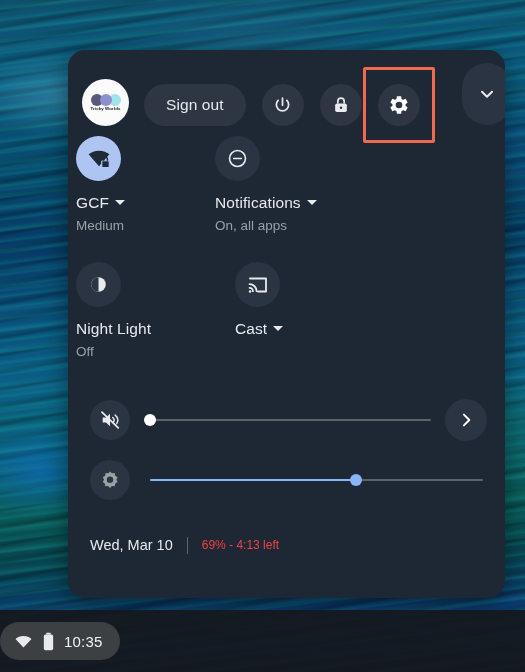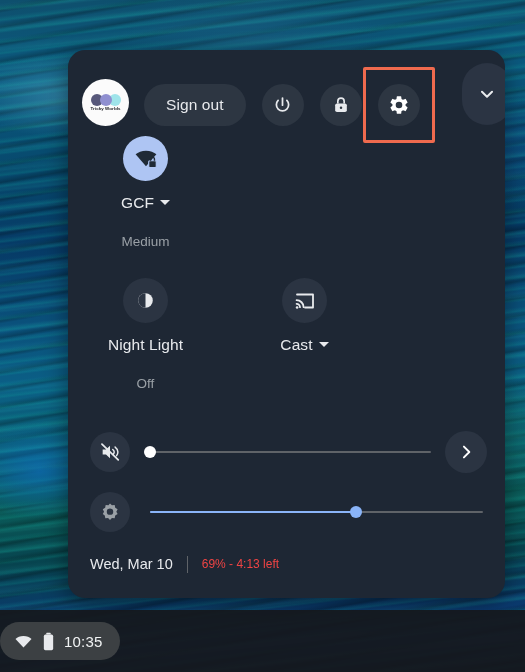--- a/index.html
+++ b/index.html
@@ -203,21 +203,21 @@
 
   
   .tile-row {
     display: flex;
     padding-left: 8px;
   }
   .tile {
     width: 139px;
     display: flex;
     flex-direction: column;
-    align-items: center;
+    align-items: flex-start;
     cursor: pointer;
     padding-top: 10px;
   }
   .tile-icon {
     width: 45px; height: 45px;
     border-radius: 50%;
     background: #2b3442;
     display: flex;
     align-items: center;
     justify-content: center;
@@ -227,21 +227,21 @@
   .tile-label {
     display: flex;
     align-items: center;
     gap: 6px;
     color: #e8eaed;
     font-size: 15.5px;
     letter-spacing: .1px;
     line-height: 1;
   }
   .tile-sub {
-    margin-top: 24px;
+    margin-top: 8px;
     color: #9aa0a6;
     font-size: 13.5px;
     line-height: 1;
   }
   .caret {
     width: 0; height: 0;
     border-left: 5px solid transparent;
     border-right: 5px solid transparent;
     border-top: 5px solid #e8eaed;
     display: inline-block;
@@ -310,21 +310,21 @@
     flex: 0 0 auto;
   }
 
   .brightness-row .slider-track-wrap { margin-right: 22px; }
 
   
   #tray-footer {
     display: flex;
     align-items: center;
     padding-left: 22px;
-    margin-top: 9px;
+    margin-top: 22px;
     height: 30px;
     gap: 14px;
   }
   #tray-footer .date {
     color: #e8eaed;
     font-size: 14.5px;
   }
   #tray-footer .sep {
     width: 1px; height: 17px;
     background: #5f6368;
@@ -399,20 +399,33 @@
           </svg>
         </div>
         <div class="tile-label">
           <span>GCF</span>
           <span class="caret"></span>
         </div>
         <div class="tile-sub">Medium</div>
       </div>
 
 
+      <div class="tile">
+        <div class="tile-icon">
+          <svg width="23" height="23" viewBox="0 0 24 24">
+            <circle cx="12" cy="12" r="8.3" stroke="#e8eaed" stroke-width="1.7" fill="none"></circle>
+            <path d="M8 12h8" stroke="#e8eaed" stroke-width="1.7" stroke-linecap="round"></path>
+          </svg>
+        </div>
+        <div class="tile-label">
+          <span>Notifications</span>
+          <span class="caret"></span>
+        </div>
+        <div class="tile-sub">On, all apps</div>
+      </div>
     </div>
 
     <div class="tile-row" style="margin-top:20px;gap:20px;">
 
       <div class="tile">
         <div class="tile-icon">
           <svg width="23" height="23" viewBox="0 0 24 24">
             <circle cx="12" cy="12" r="7.6" fill="#e8eaed"></circle>
             <path d="M12 4.4a7.6 7.6 0 0 0 0 15.2z" fill="#2b3442"></path>
           </svg>

